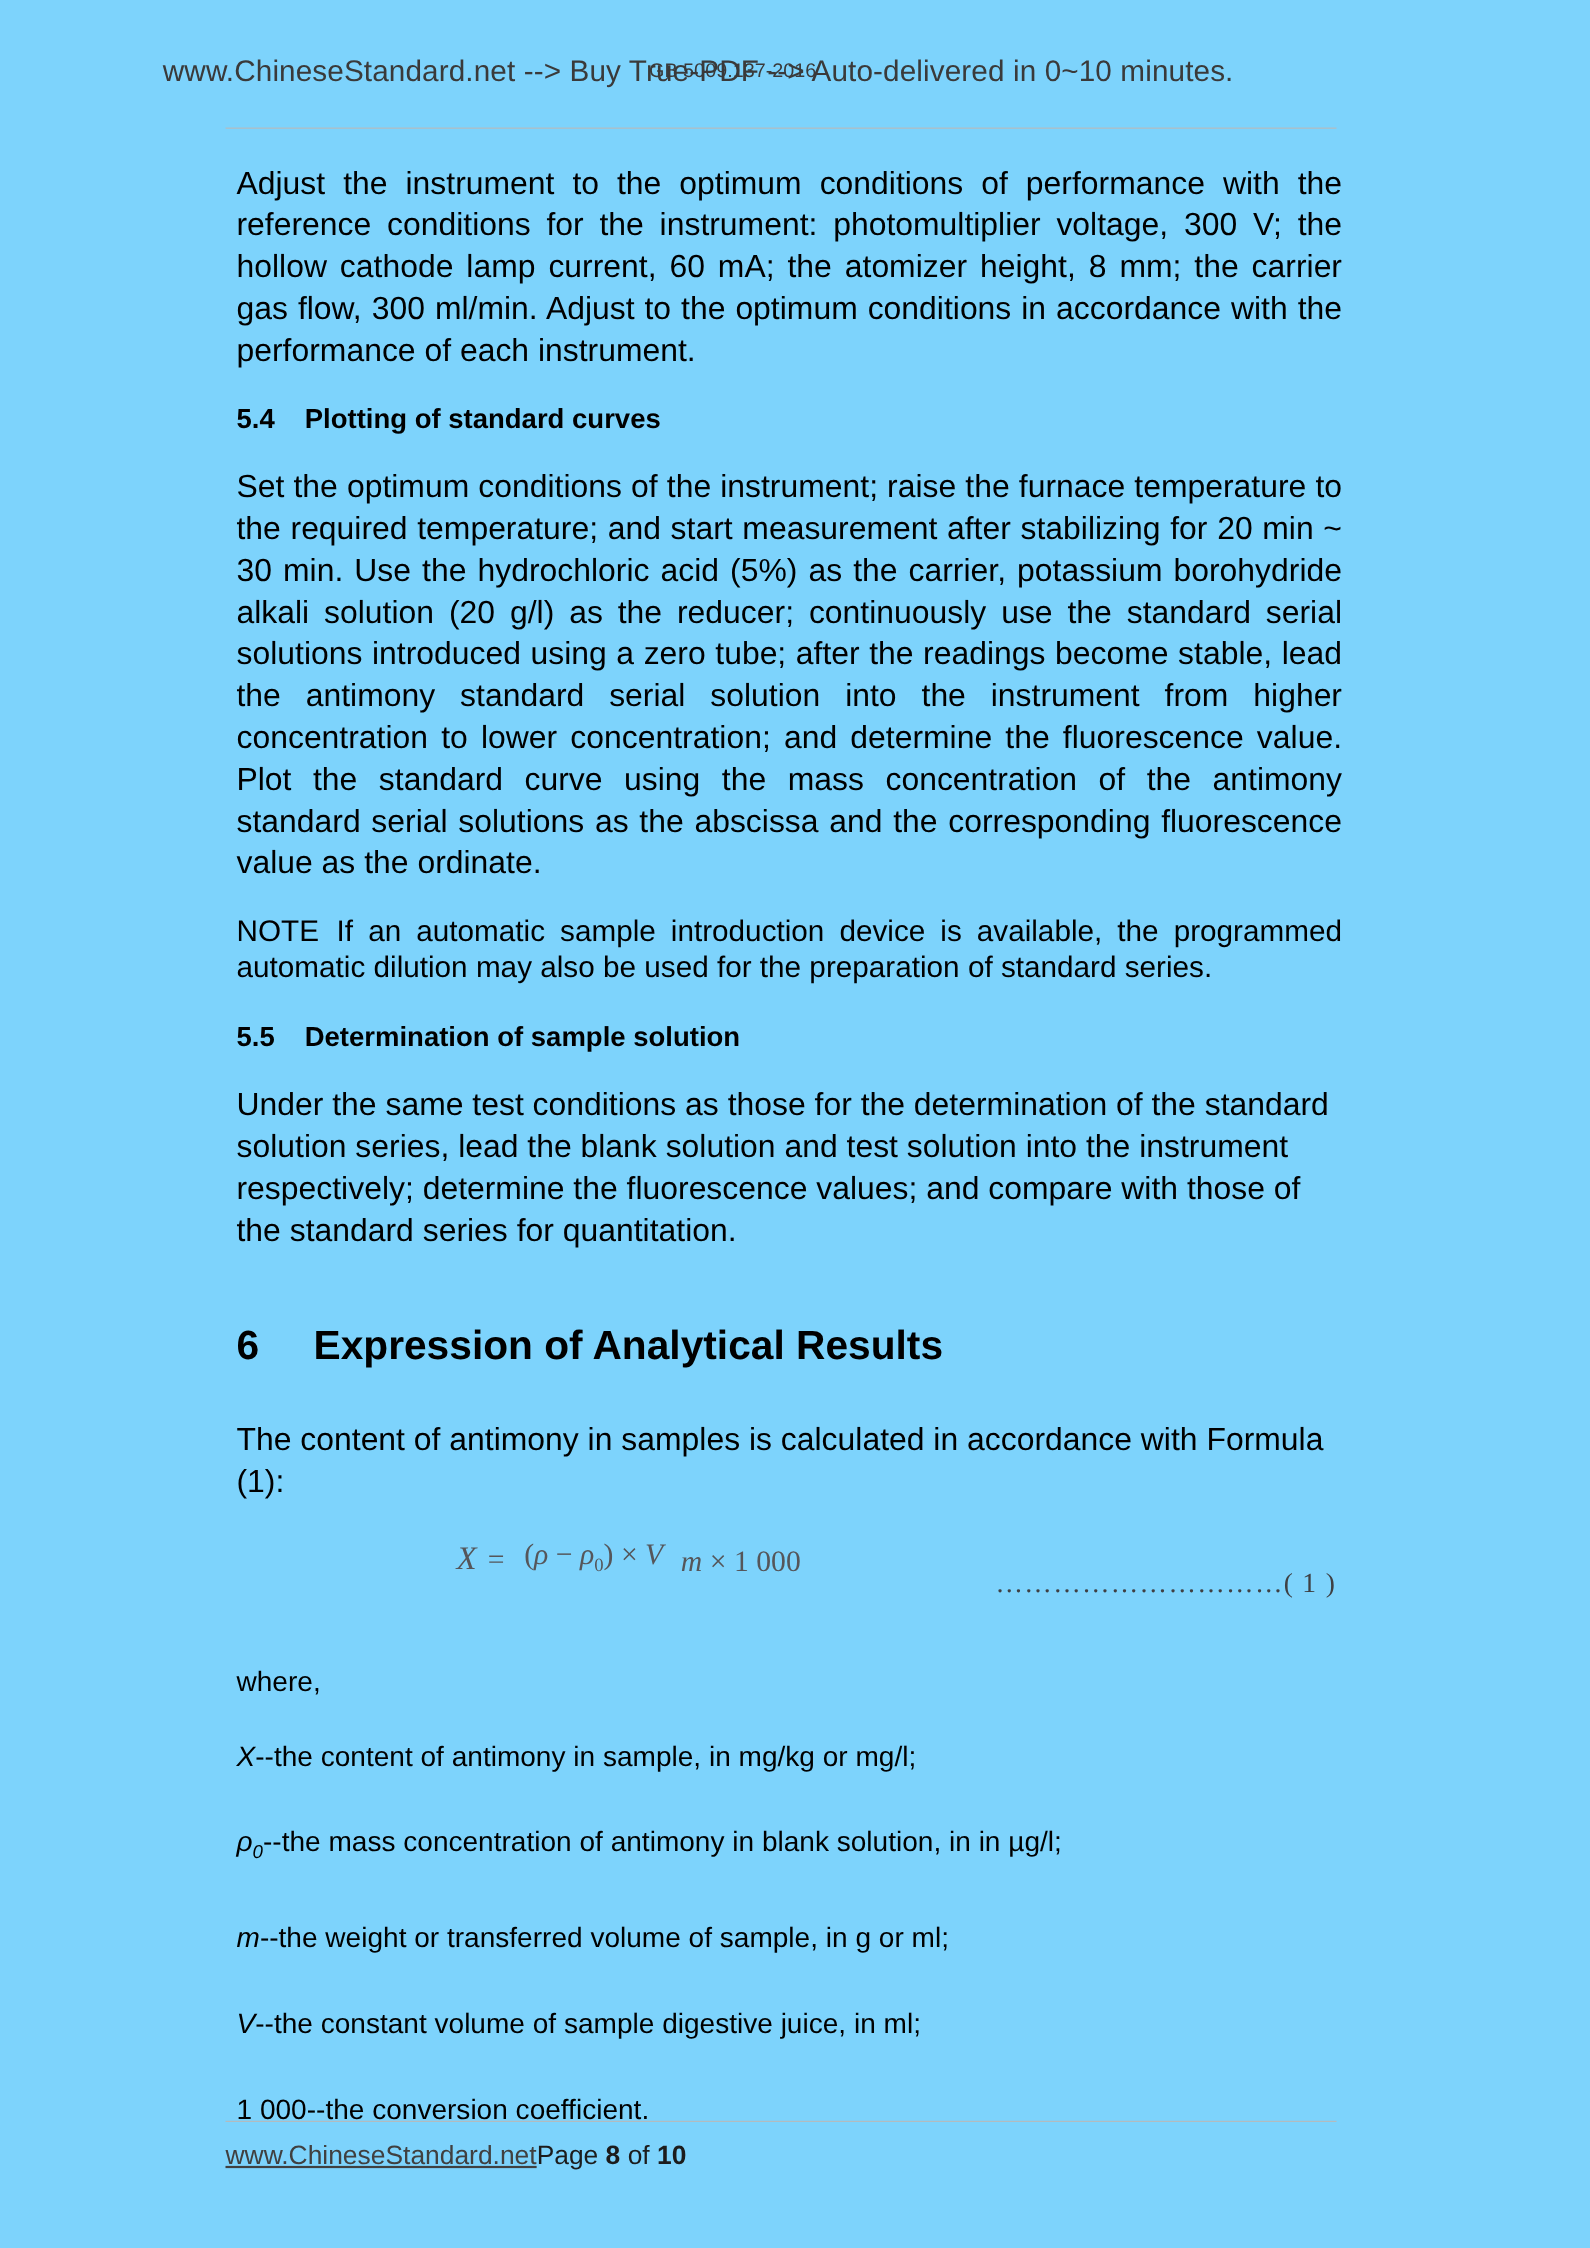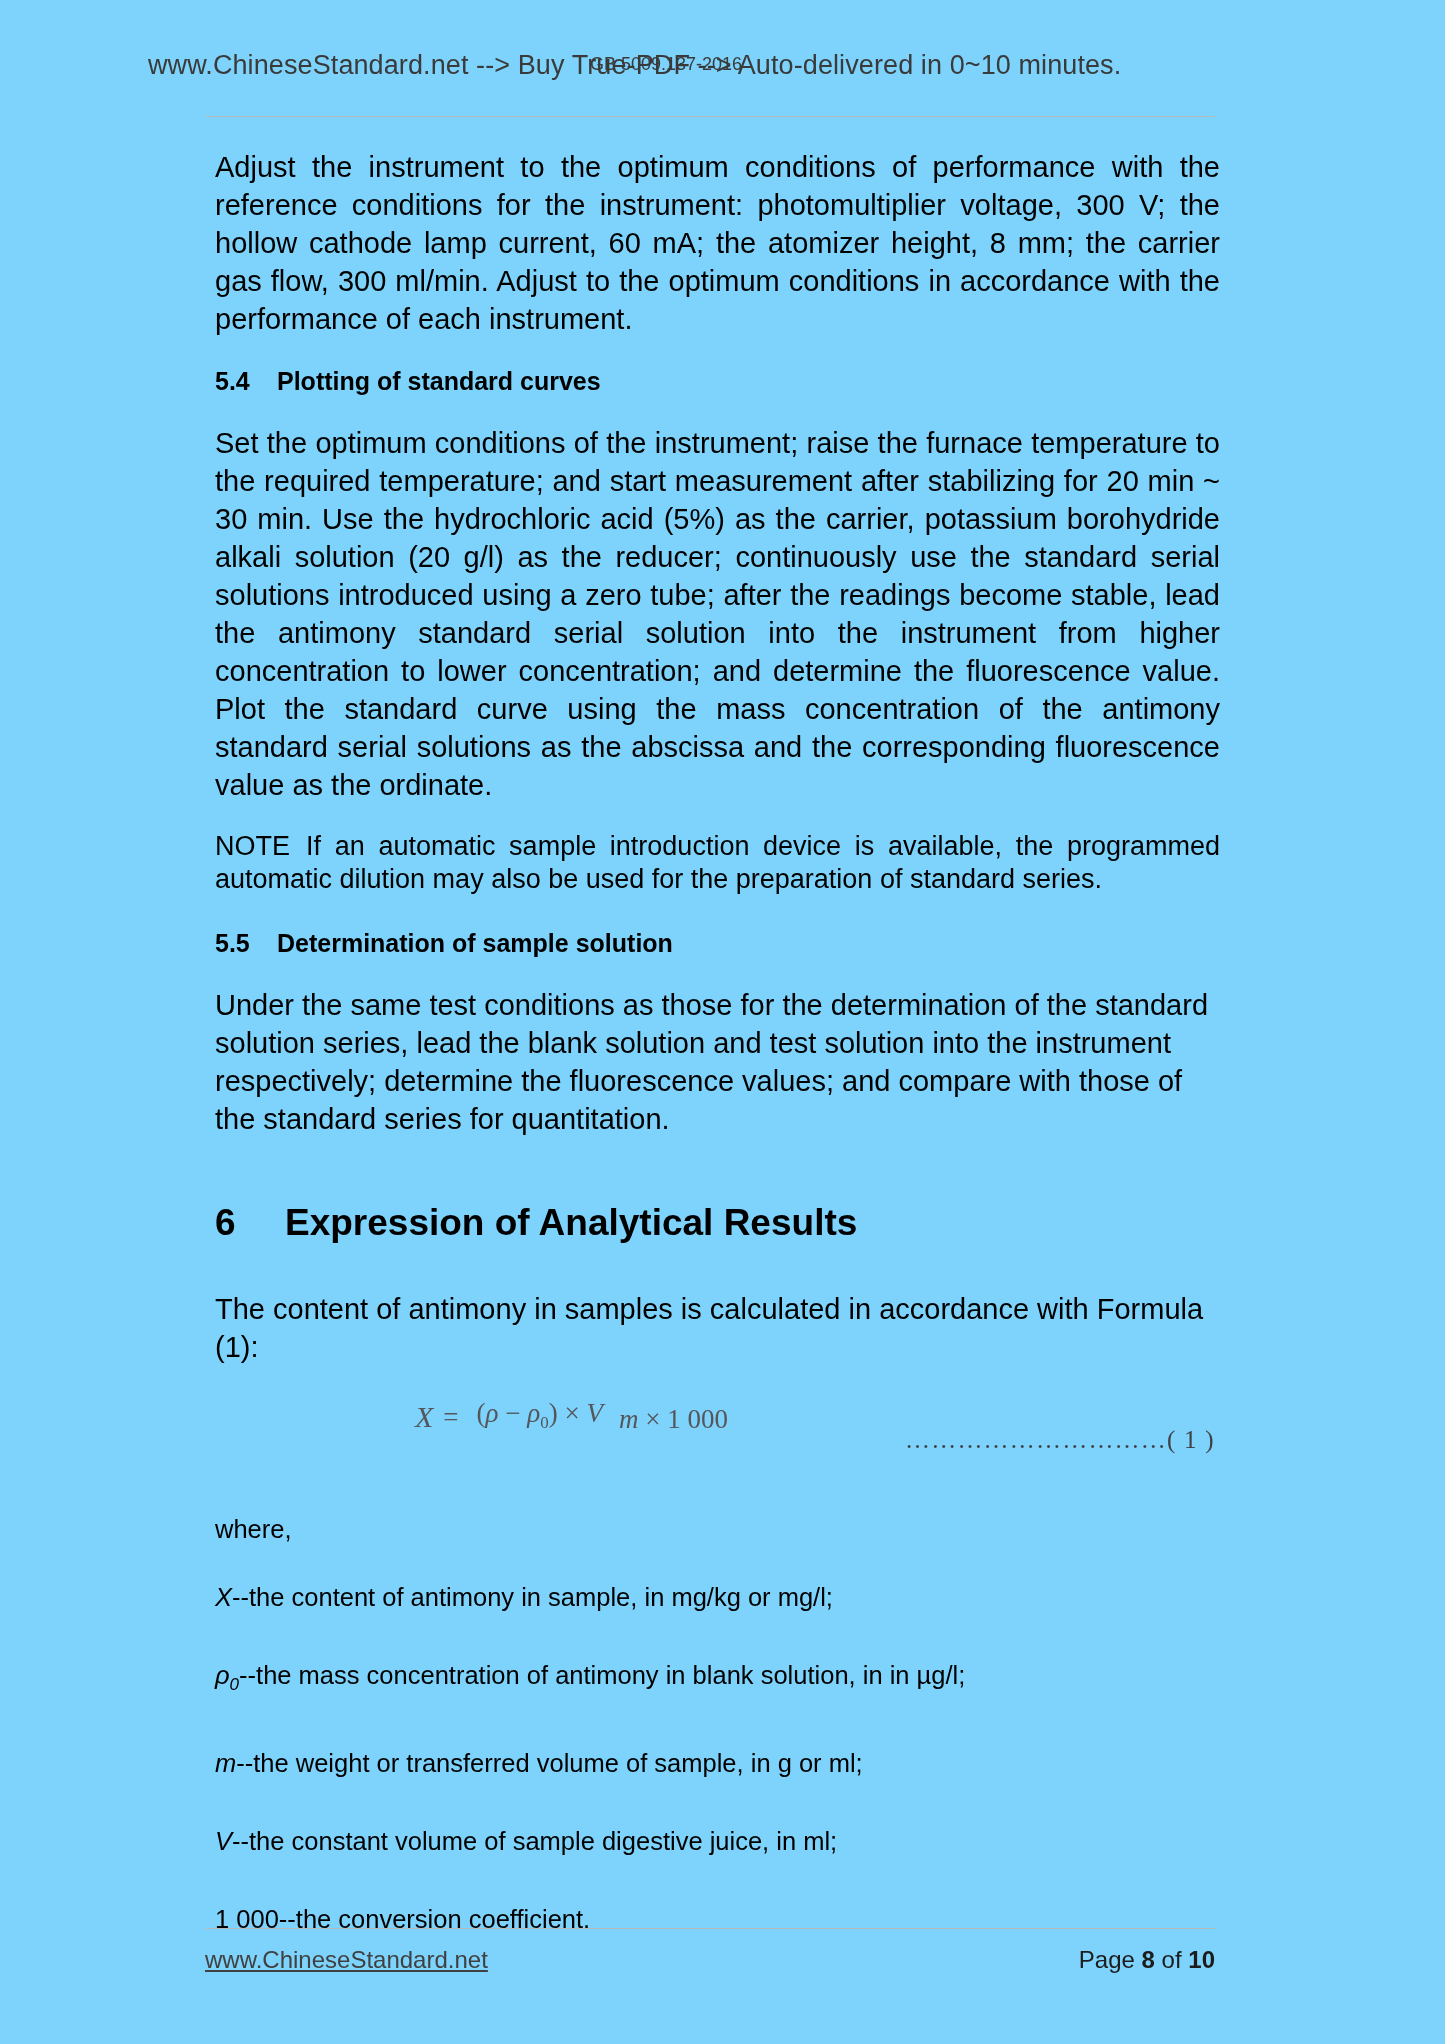--- a/index.html
+++ b/index.html
@@ -196,21 +196,21 @@
     background: #b9b9b9;
   }
   .footer {
     position: absolute;
     left: 205px;
     top: 1946px;
     width: 1010px;
     height: 50px;
     display: flex;
     align-items: flex-start;
-    justify-content: space-between;
+    justify-content: flex-start;
   }
   .footer-link {
     font-size: 24px;
     color: #404040;
     text-decoration: underline;
     white-space: nowrap;
   }
   .footer-page {
     font-size: 24px;
     color: #1c1c1c;

